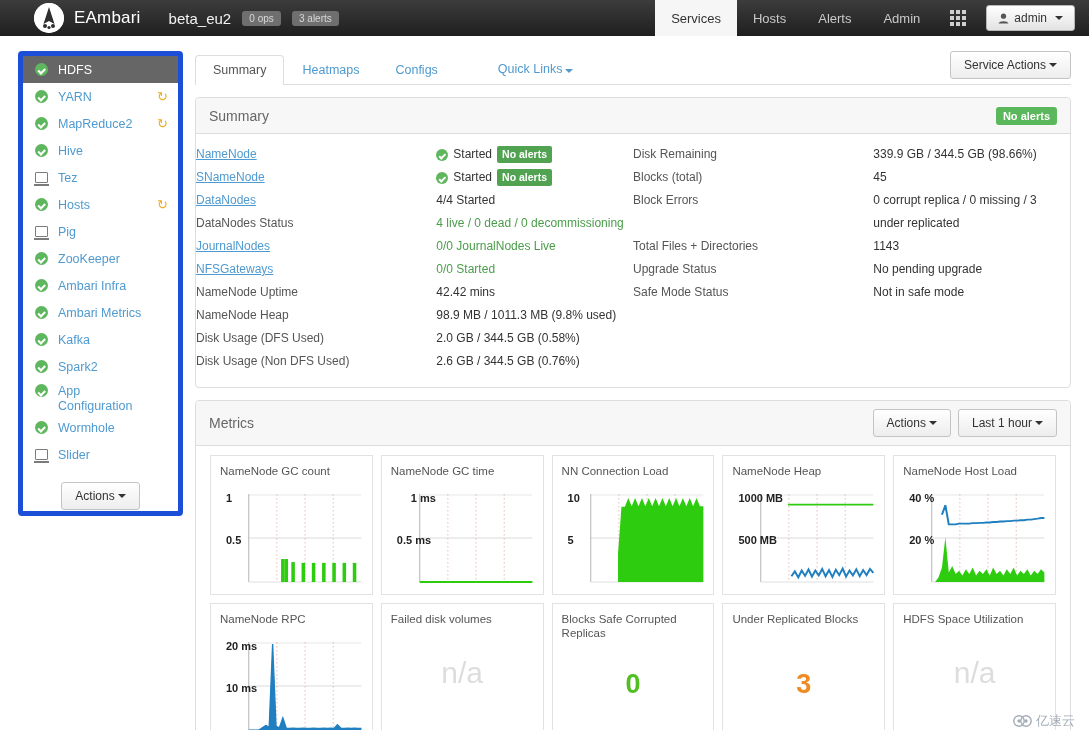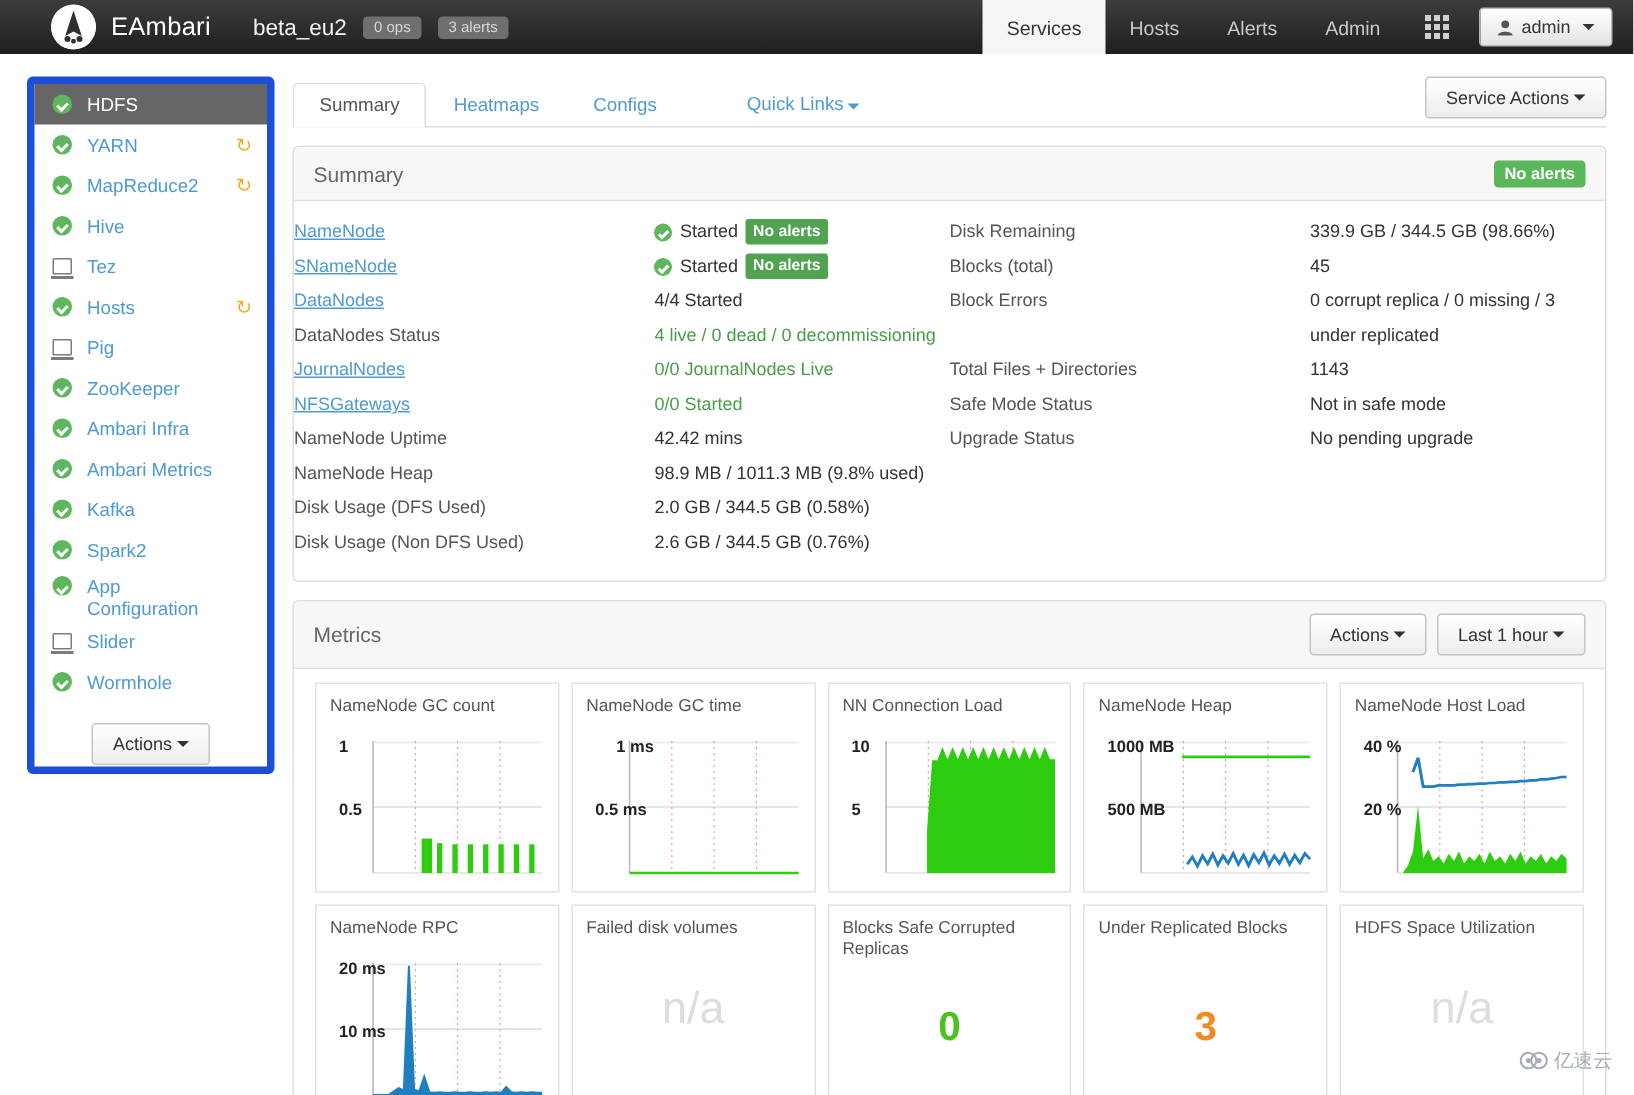--- a/index.html
+++ b/index.html
@@ -341,21 +341,21 @@
     color: #222;
     background: transparent;
     white-space: nowrap;
     z-index: 3;
   }
   svg { display: block; }
 
   
   #watermark {
     position: absolute;
-    right: 14px; bottom: 14px;
+    right: 14px; bottom: 0;
     display: flex; align-items: center; gap: 4px;
     color: #9aa4b0;
     font-size: 13px;
     z-index: 50;
     opacity: .9;
   }
 </style>
 </head>
 <body>
 
@@ -465,26 +465,26 @@
         <div class="svc multiline">
           <span class="st-ico"><span class="ok-circle"></span></span>
           <span class="nm">
             <span class="svc-wrap2">
               <span>App</span>
               <span>Configuration</span>
             </span>
           </span>
         </div>
         <div class="svc">
+          <span class="st-ico"><span class="ok-circle"></span></span>
+          <span class="nm">Wormhole</span>
+        </div>
+        <div class="svc">
           <span class="st-ico"><span class="client-ico"></span></span>
           <span class="nm">Slider</span>
-        </div>
-        <div class="svc">
-          <span class="st-ico"><span class="ok-circle"></span></span>
-          <span class="nm">Wormhole</span>
         </div>
       </div>
     <div class="sidebar-actions">
       <button class="btn">
         <span>Actions</span>
         <span class="caret"></span>
       </button>
     </div>
   </div>
 
@@ -588,26 +588,26 @@
             </div>
             <div class="srow">
               <div class="slabel">Block Errors</div>
               <div class="sval">0 corrupt replica / 0 missing / 3 under replicated</div>
             </div>
             <div class="srow">
               <div class="slabel">Total Files + Directories</div>
               <div class="sval">1143</div>
             </div>
             <div class="srow">
+              <div class="slabel">Upgrade Status</div>
+              <div class="sval">No pending upgrade</div>
+            </div>
+            <div class="srow">
               <div class="slabel">Safe Mode Status</div>
               <div class="sval">Not in safe mode</div>
-            </div>
-            <div class="srow">
-              <div class="slabel">Upgrade Status</div>
-              <div class="sval">No pending upgrade</div>
             </div>
           </div>
       </div>
     </div>
 
     <div class="panel">
       <div class="panel-head">
         <span class="panel-title">Metrics</span>
         <div class="panel-head-right">
           <button class="btn">

